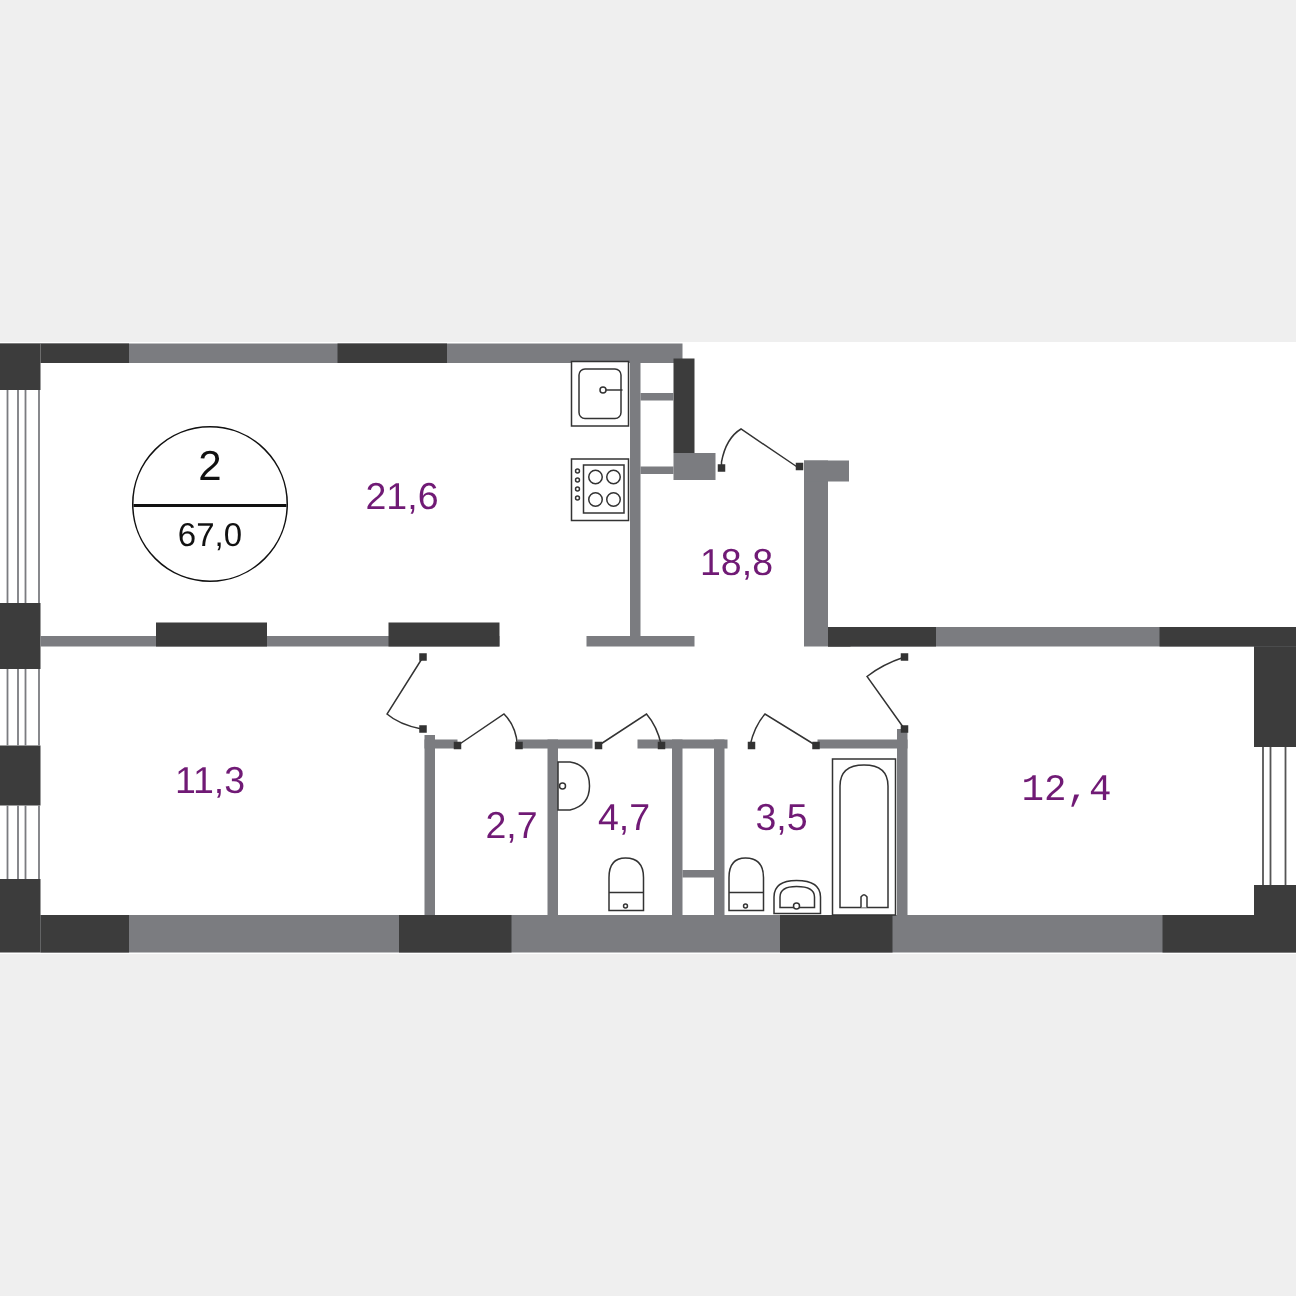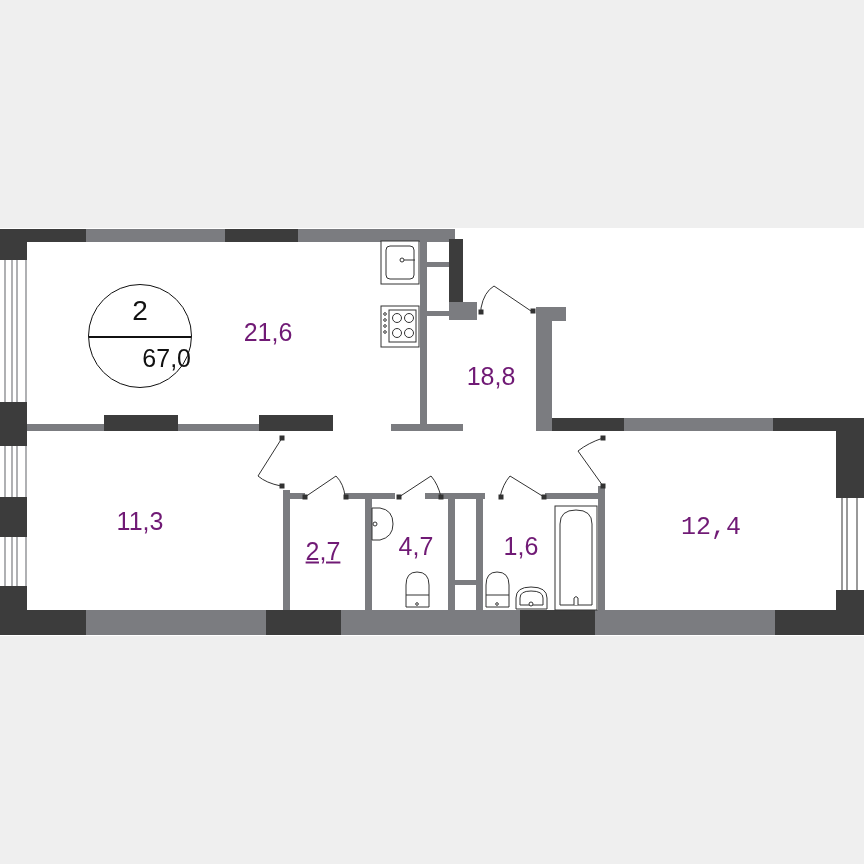--- a/index.html
+++ b/index.html
@@ -31,21 +31,21 @@
     .badge .divider {
       position: absolute; left: 0; right: 0; top: 51px;
       height: 1.5px; background: #111;
     }
     .badge .rooms {
       position: absolute; left: 0; right: 0; top: 10px;
       text-align: center; font-size: 28px; color: #111;
     }
     .badge .area {
       position: absolute; left: 0; right: 0; top: 59px;
-      text-align: right; font-size: 25px; color: #111;
+      text-align: center; font-size: 22px; color: #111;
     }
   </style>
 </head>
 <body>
 
 <div class="stage">
   <svg class="plan" width="864" height="864" viewBox="0 0 864 864">
 
     <g>
       <rect x="0" y="228" width="864" height="408" fill="#ffffff"></rect>
@@ -201,17 +201,17 @@
 
   <div class="badge">
     <div class="rooms">2</div>
     <div class="divider"></div>
     <div class="area">67,0</div>
   </div>
 
   <div class="label" style="left:268px; top:332px;">21,6</div>
   <div class="label" style="left:491px; top:376px;">18,8</div>
   <div class="label" style="left:140px; top:521px;">11,3</div>
-  <div class="label" style="left:323px; top:551px;text-decoration:underline;">2,7</div>
+  <div class="label" style="left:341px; top:551px;">2,7</div>
   <div class="label" style="left:416px; top:546px;">4,7</div>
-  <div class="label" style="left:521px; top:546px;">1,6</div>
+  <div class="label" style="left:521px; top:546px;">3,5</div>
   <div class="label" style="left:711px; top:527px;font-family:Liberation Mono, monospace;">12,4</div>
 </div>
 
 </body></html>

